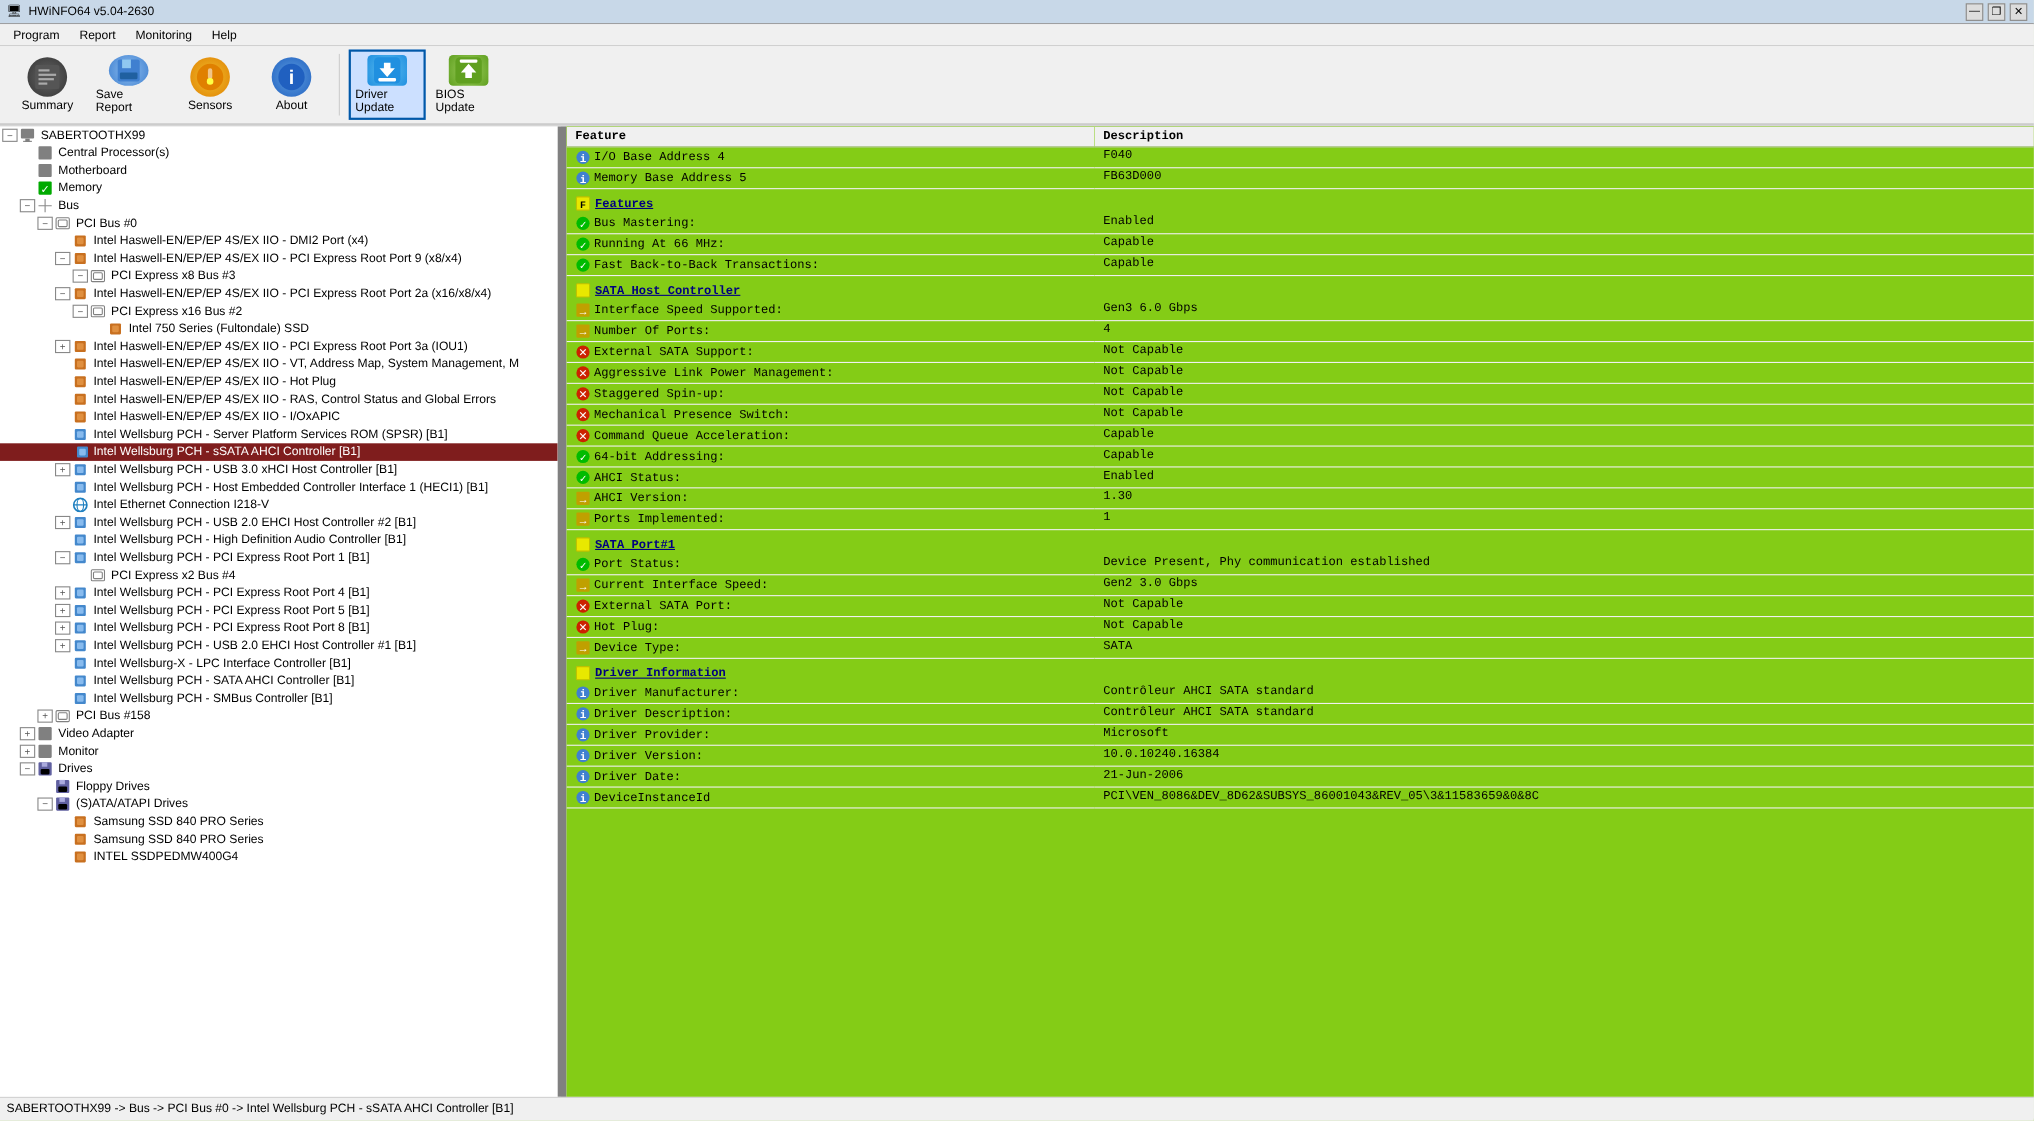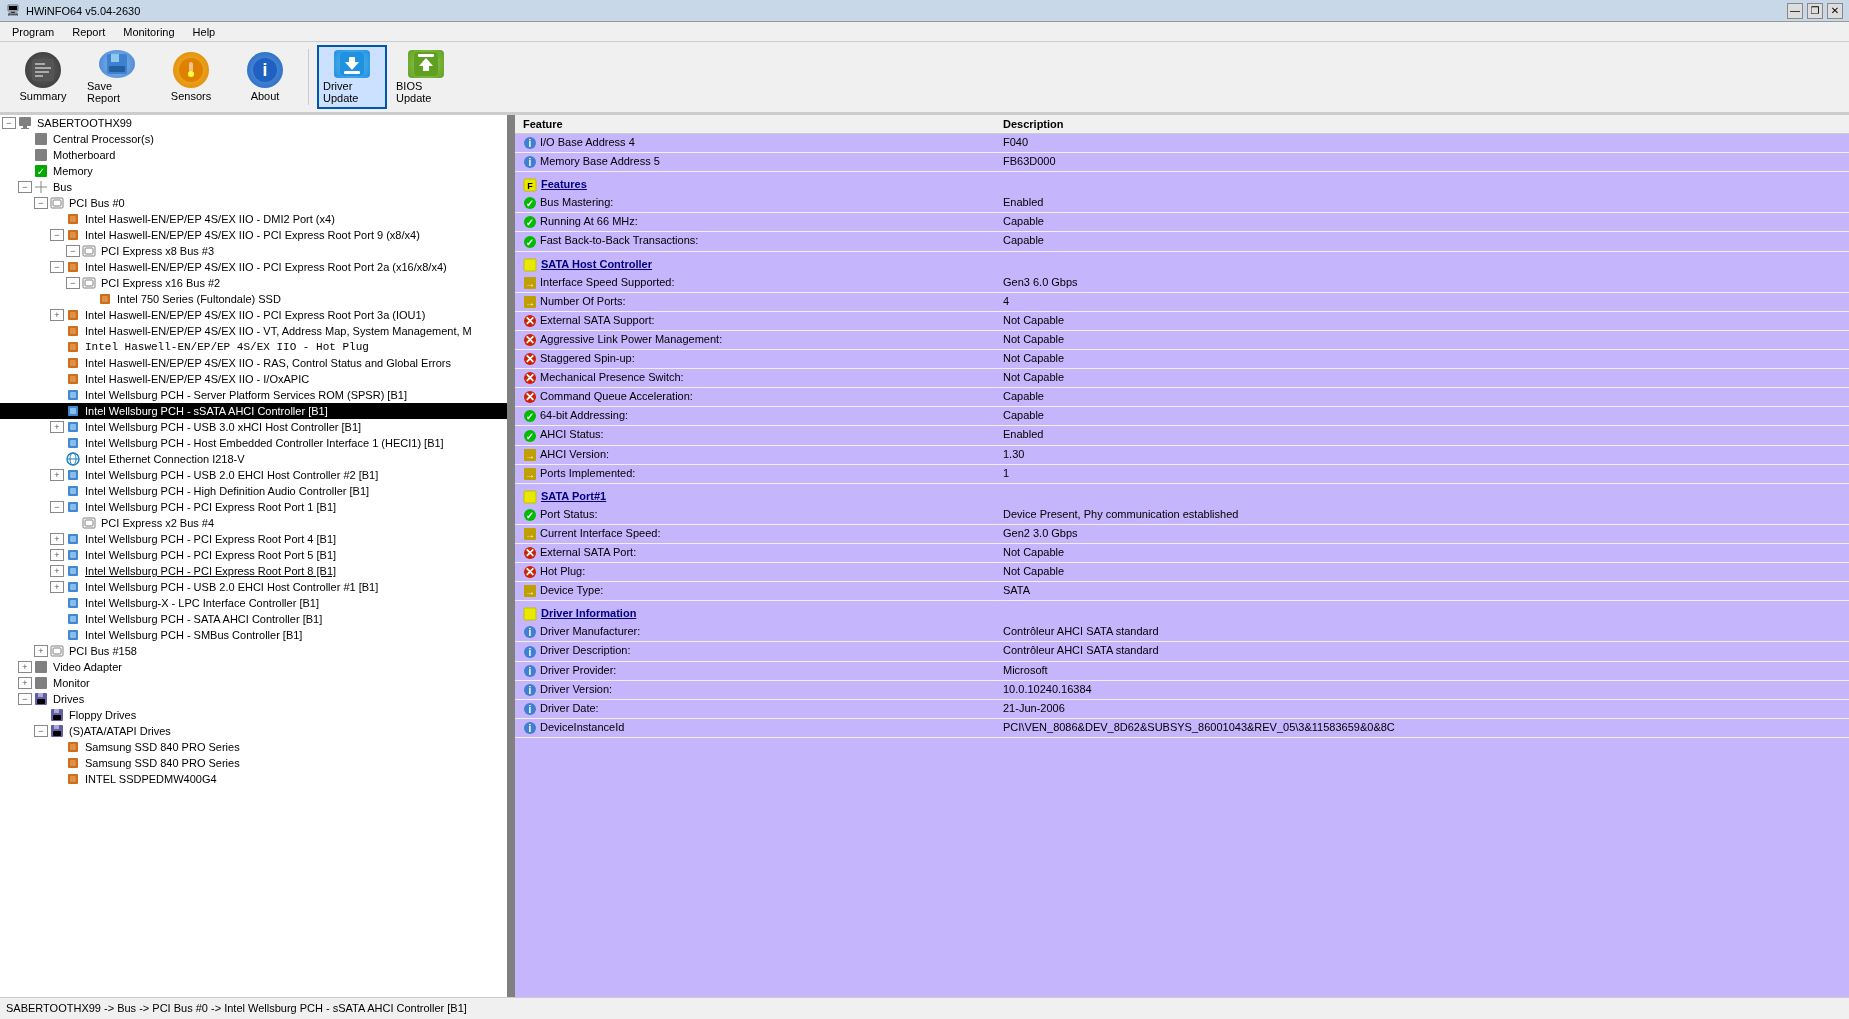--- a/index.html
+++ b/index.html
@@ -93,23 +93,24 @@
       border-right: 3px solid #808080;
       overflow-y: auto;
       overflow-x: hidden;
       font-size: 11px;
       position: relative;
     }
 
     
     #detail-panel {
       flex: 1;
-      background: #c4b5fd;
+      background: #84cc16;
       overflow-y: auto;
       font-size: 11px;
+      font-family: Liberation Mono, monospace;
     }
 
     .detail-table {
       width: 100%;
       border-collapse: collapse;
     }
     .detail-table th {
       background: #f0f0f0;
       padding: 3px 8px;
       text-align: left;
@@ -155,21 +156,21 @@
       cursor: col-resize;
     }
 
     .tree-node-line {
       display: flex;
       align-items: center;
       padding: 1px 0;
       cursor: pointer;
       white-space: nowrap;
     }
-    .tree-node-line.selected { background: #000000; color: white; }
+    .tree-node-line.selected { background: #7f1d1d; color: white; text-align: right; }
   </style>
 </head>
 <body>
 
 <div id="titlebar">
   <div id="titlebar-left">
     <span>🖥</span>
     <span>HWiNFO64 v5.04-2630</span>
   </div>
   <div id="titlebar-controls">
@@ -380,21 +381,21 @@
             </svg></span>
           <span style="vertical-align: middle;">Intel Haswell-EN/EP/EP 4S/EX IIO - VT, Address Map, System Management, M</span>
         </div>
         <div class="tree-node-line">
           <span style="display: inline-block; width: 50px;"></span>
           <span style="display: inline-block; width: 14px; font-size: 9px; color: rgb(85, 85, 85); border: none; text-align: center; cursor: pointer; margin-right: 2px;"></span>
           <span style="display: inline-block; width: 16px; height: 14px; margin-right: 3px; font-size: 12px; vertical-align: middle;"><svg width="14" height="14" viewBox="0 0 14 14">
               <rect x="2" y="2" width="10" height="10" rx="1" fill="#c87020"></rect>
               <rect x="4" y="4" width="6" height="6" rx="1" fill="#e09040"></rect>
             </svg></span>
-          <span style="vertical-align: middle; font-family: Liberation Mono, monospace;">Intel Haswell-EN/EP/EP 4S/EX IIO - Hot Plug</span>
+          <span style="vertical-align: middle;">Intel Haswell-EN/EP/EP 4S/EX IIO - Hot Plug</span>
         </div>
         <div class="tree-node-line">
           <span style="display: inline-block; width: 50px;"></span>
           <span style="display: inline-block; width: 14px; font-size: 9px; color: rgb(85, 85, 85); border: none; text-align: center; cursor: pointer; margin-right: 2px;"></span>
           <span style="display: inline-block; width: 16px; height: 14px; margin-right: 3px; font-size: 12px; vertical-align: middle;"><svg width="14" height="14" viewBox="0 0 14 14">
               <rect x="2" y="2" width="10" height="10" rx="1" fill="#c87020"></rect>
               <rect x="4" y="4" width="6" height="6" rx="1" fill="#e09040"></rect>
             </svg></span>
           <span style="vertical-align: middle;">Intel Haswell-EN/EP/EP 4S/EX IIO - RAS, Control Status and Global Errors</span>
         </div>
@@ -507,21 +508,21 @@
             </svg></span>
           <span style="vertical-align: middle;">Intel Wellsburg PCH - PCI Express Root Port 5 [B1]</span>
         </div>
         <div class="tree-node-line">
           <span style="display: inline-block; width: 50px;"></span>
           <span style="display: inline-block; width: 14px; font-size: 9px; color: rgb(85, 85, 85); border: 1px solid rgb(136, 136, 136); text-align: center; cursor: pointer; margin-right: 2px;">+</span>
           <span style="display: inline-block; width: 16px; height: 14px; margin-right: 3px; font-size: 12px; vertical-align: middle;"><svg width="14" height="14" viewBox="0 0 14 14">
               <rect x="2" y="2" width="10" height="10" rx="1" fill="#4488cc"></rect>
               <rect x="4" y="4" width="6" height="6" rx="1" fill="#88bbee"></rect>
             </svg></span>
-          <span style="vertical-align: middle; text-decoration: underline;">Intel Wellsburg PCH - PCI Express Root Port 8 [B1]</span>
+          <span style="vertical-align: middle;">Intel Wellsburg PCH - PCI Express Root Port 8 [B1]</span>
         </div>
         <div class="tree-node-line">
           <span style="display: inline-block; width: 50px;"></span>
           <span style="display: inline-block; width: 14px; font-size: 9px; color: rgb(85, 85, 85); border: 1px solid rgb(136, 136, 136); text-align: center; cursor: pointer; margin-right: 2px;">+</span>
           <span style="display: inline-block; width: 16px; height: 14px; margin-right: 3px; font-size: 12px; vertical-align: middle;"><svg width="14" height="14" viewBox="0 0 14 14">
               <rect x="2" y="2" width="10" height="10" rx="1" fill="#4488cc"></rect>
               <rect x="4" y="4" width="6" height="6" rx="1" fill="#88bbee"></rect>
             </svg></span>
           <span style="vertical-align: middle;">Intel Wellsburg PCH - USB 2.0 EHCI Host Controller #1 [B1]</span>
         </div>

